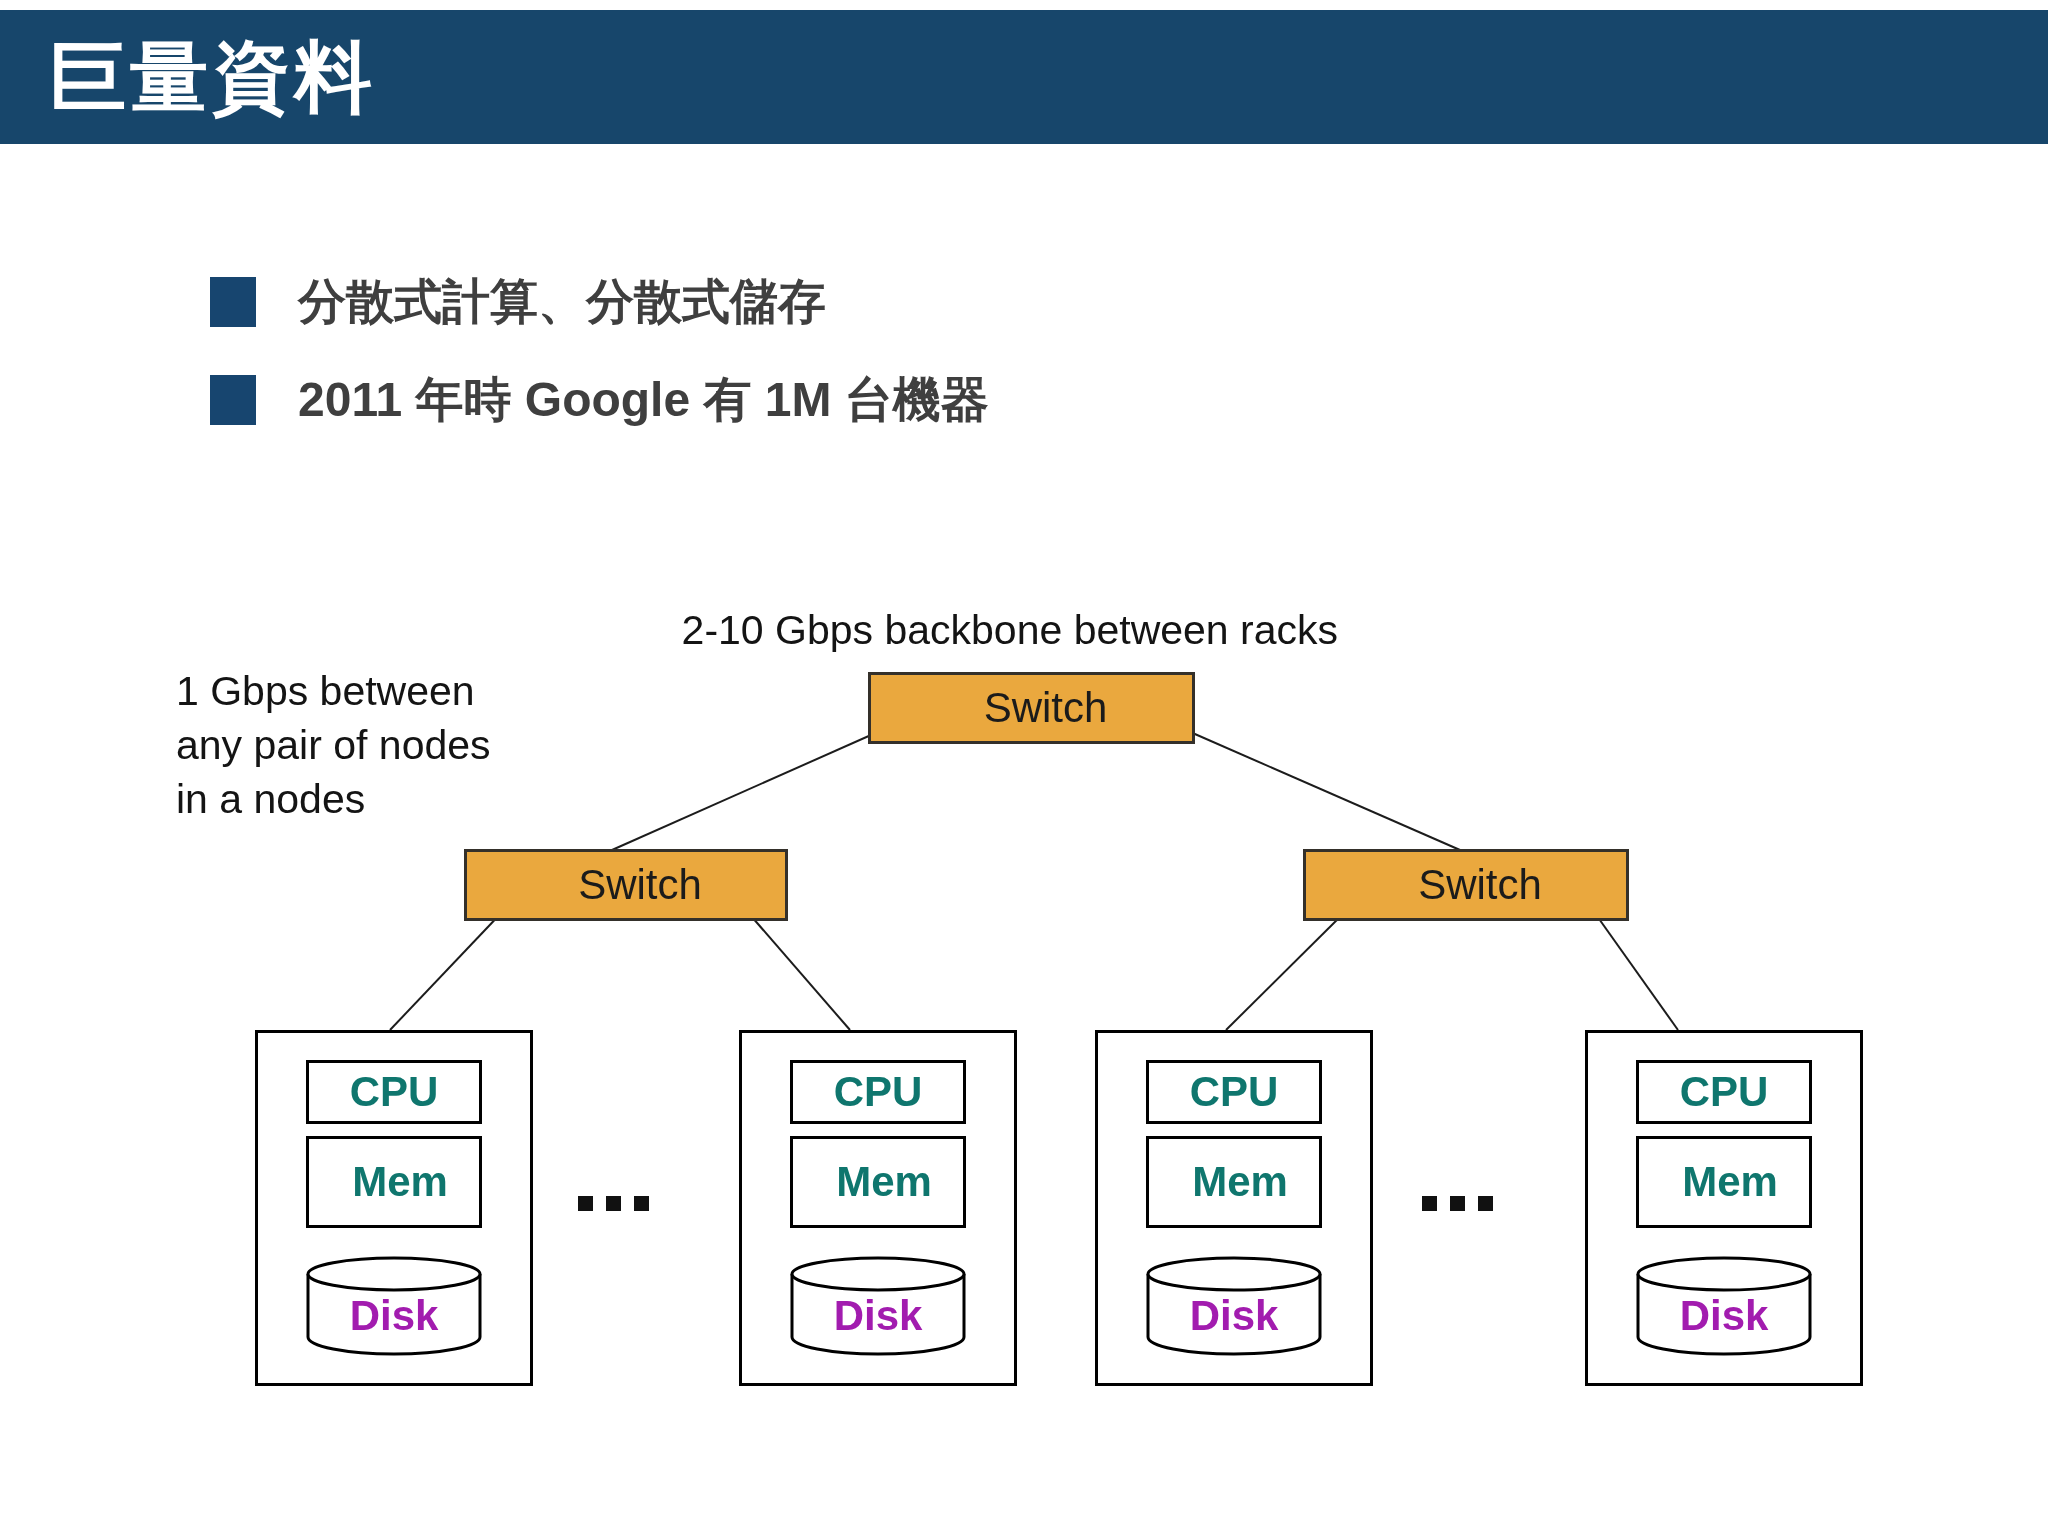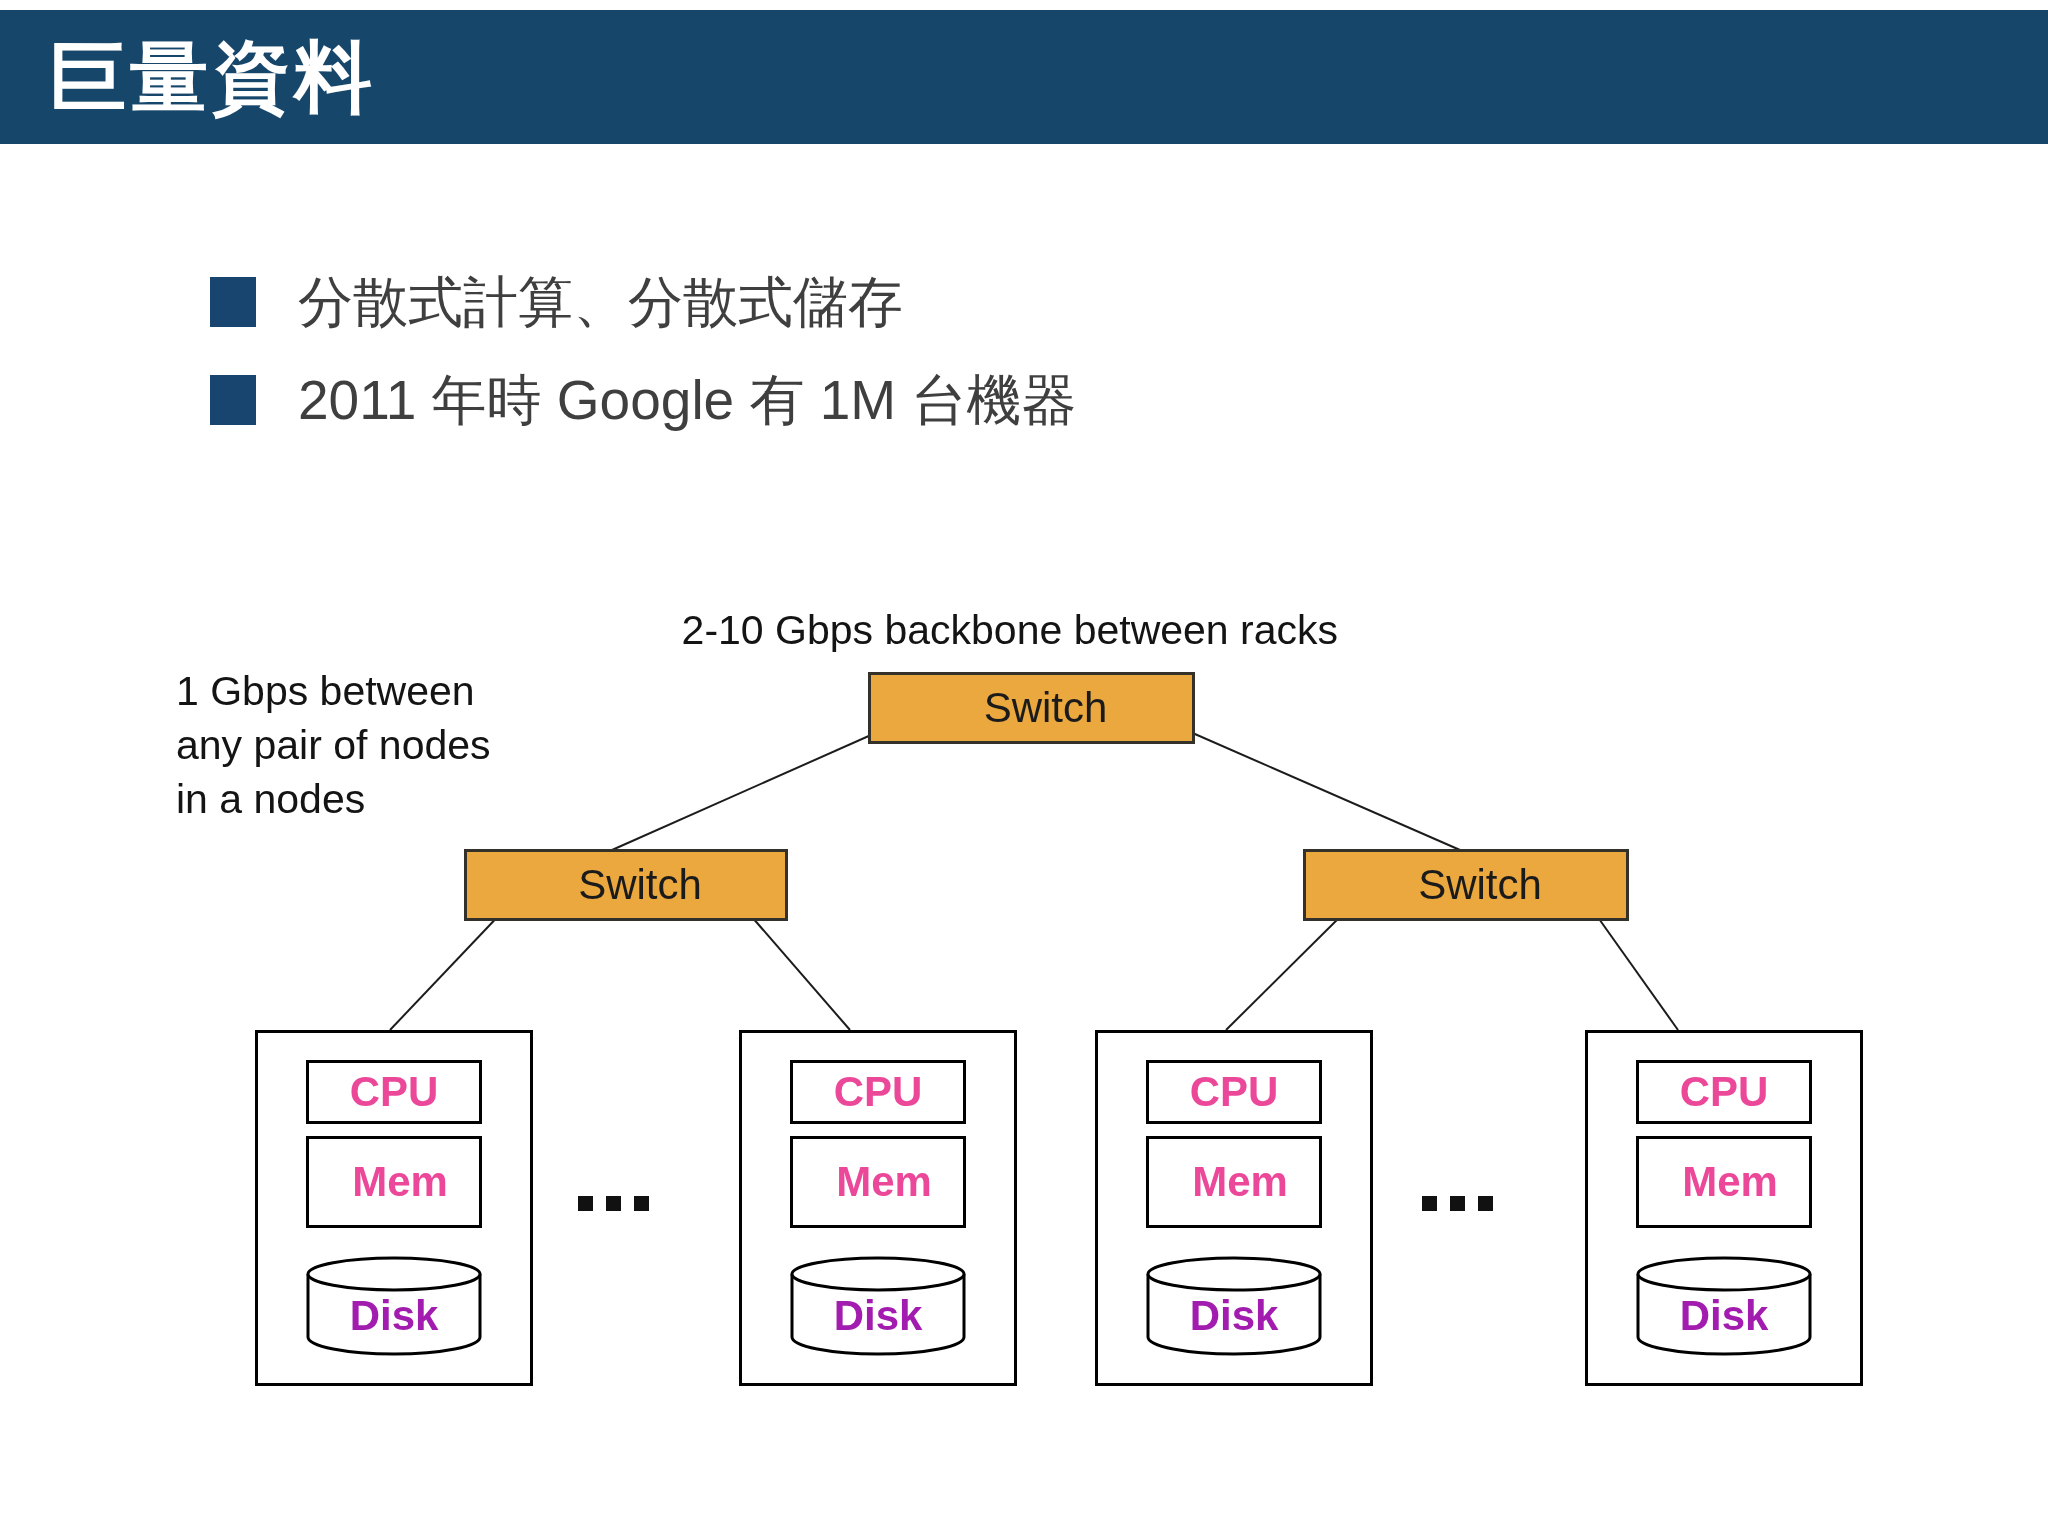--- a/index.html
+++ b/index.html
@@ -19,21 +19,21 @@
   }
   
   .bullet-row {
     position:absolute; left:210px; height:56px;
     display:flex; align-items:center; gap:42px; white-space:nowrap;
   }
   .bullet-marker {
     width:46px; height:50px; background:var(--bullet-marker,#17456F); flex:0 0 auto;
   }
   .bullet-text {
-    color:var(--body-text,#3F3F3F); font-size:55px; font-weight:400; line-height:1;
+    color:var(--body-text,#3F3F3F); font-size:48px; font-weight:700; line-height:1;
   }
   
   .connectors { position:absolute; left:0; top:0; width:2048px; height:1536px; }
   .connectors line { stroke:var(--line,#1C1C1C); stroke-width:2; }
   .backbone-label {
     position:absolute; left:678px; top:608px; width:660px;
     color:var(--diagram-text,#141414); font-size:41px; text-align:right;
     white-space:nowrap; line-height:1.1;
   }
   .rackbw-label {
@@ -54,21 +54,21 @@
   .rack {
     position:absolute; top:1030px; width:278px; height:356px;
     box-sizing:border-box; border:3px solid var(--box-border,#000000); background:#ffffff;
   }
   .rack-1 { left:255px; }  .rack-2 { left:739px; }
   .rack-3 { left:1095px; } .rack-4 { left:1585px; }
   .chip {
     position:absolute; left:48px; width:176px; box-sizing:border-box;
     border:3px solid var(--box-border,#000000); background:#ffffff;
     display:flex; align-items:center; justify-content:center;
-    font-size:42px; font-weight:bold; color:#ec4899; line-height:1;
+    font-size:42px; font-weight:bold; color:#0f766e; line-height:1;
   }
   .chip-cpu { top:27px;  height:64px; }
   .chip-mem { top:103px; height:92px;padding-left:12px; }
   .disk { position:absolute; left:47px; top:222px; width:178px; height:102px; }
   .disk-svg { position:absolute; left:0; top:0; width:178px; height:102px; overflow:visible; }
   .disk-label {
     position:absolute; left:0; top:40px; width:178px; text-align:center;
     font-size:42px; font-weight:bold; color:#a21caf; line-height:1;
   }
   .dots { position:absolute; top:1196px; display:flex; gap:13px; }

